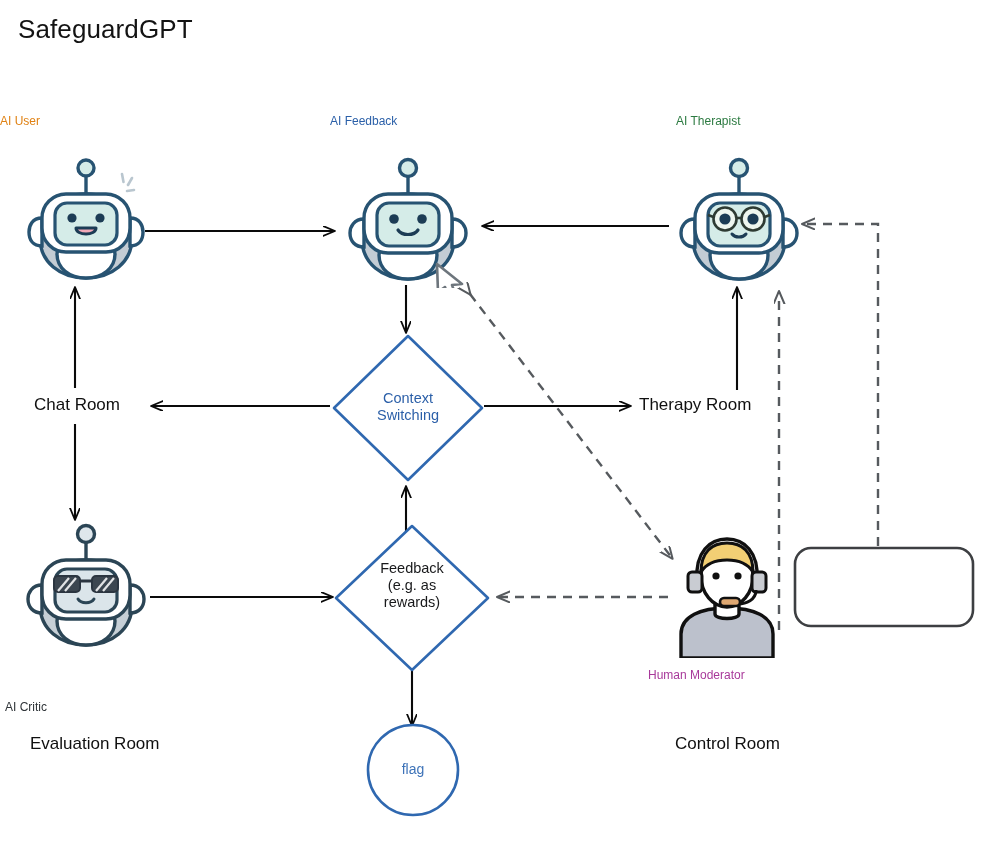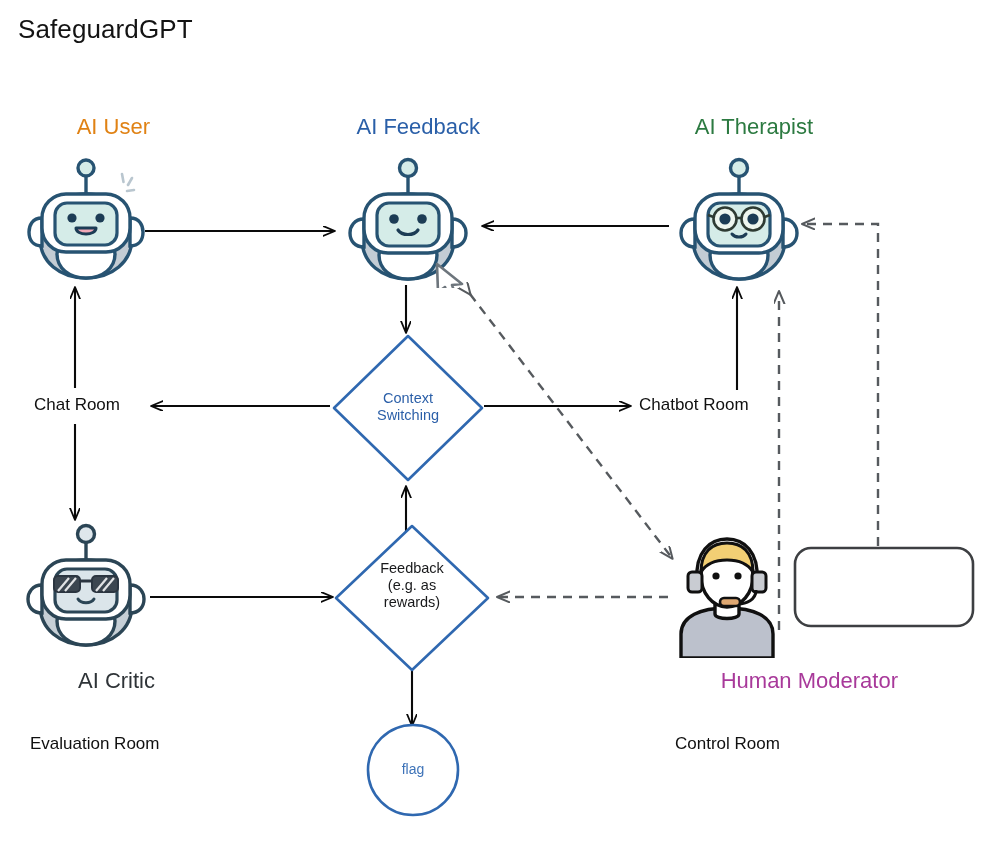--- a/index.html
+++ b/index.html
@@ -31,23 +31,23 @@
     position: absolute;
     left: 18px;
     top: 14px;
     font-size: 26px;
     color: #131313;
     letter-spacing: 0.1px;
     white-space: nowrap;
   }
   .agent-label {
     position: absolute;
-    font-size: 22px;
+    font-size: 12px;
     white-space: nowrap;
-    text-align: right;
+    text-align: left;
   }
   .room-label {
     position: absolute;
     font-size: 17px;
     color: #101010;
     white-space: nowrap;
   }
   .node-text {
     position: absolute;
     text-align: center;
@@ -114,28 +114,28 @@
       <line x1="779" y1="630" x2="779" y2="292" marker-end="url(#ah-dash)"></line>
 
       <path d="M878,546 L878,224 L803,224" marker-end="url(#ah-dash)"></path>
     </g>
   </svg>
 
   <div class="agent-label" style="left:0px; top:114px; width:150px; color:#e08214;">AI User</div>
 
   <div class="agent-label" style="left:330px; top:114px; width:150px; color:#2a5fa8;">AI Feedback</div>
 
-  <div class="agent-label" style="left:653px; top:114px; width:160px; color:#2c7a41;">AI Therapist</div>
-
-  <div class="agent-label" style="left:5px; top:668px; width:150px; color:#2f3438;">AI Critic</div>
+  <div class="agent-label" style="left:676px; top:114px; width:160px; color:#2c7a41;">AI Therapist</div>
+
+  <div class="agent-label" style="left:5px; top:700px; width:150px; color:#2f3438;">AI Critic</div>
 
   <div class="agent-label" style="left:648px; top:668px; width:250px; color:#a8399a;">Human Moderator</div>
 
   <div class="room-label" style="left:34px; top:395px;">Chat Room</div>
-  <div class="room-label" style="left:639px; top:395px;">Chatbot Room</div>
+  <div class="room-label" style="left:639px; top:395px;">Therapy Room</div>
   <div class="room-label" style="left:30px; top:734px;">Evaluation Room</div>
   <div class="room-label" style="left:675px; top:734px;">Control Room</div>
 
   <svg class="avatar" style="left:24px; top:156px;" width="124" height="130" viewBox="0 0 124 130" xmlns="http://www.w3.org/2000/svg">
     <g fill="none" stroke="#275372" stroke-width="3.4" stroke-linecap="round" stroke-linejoin="round">
       <line x1="62" y1="18" x2="62" y2="38"></line>
       <circle cx="62" cy="12" r="8" fill="#d5ece8"></circle>
     </g>
 
     <g stroke="#b9c6cf" stroke-width="2.6" stroke-linecap="round">

